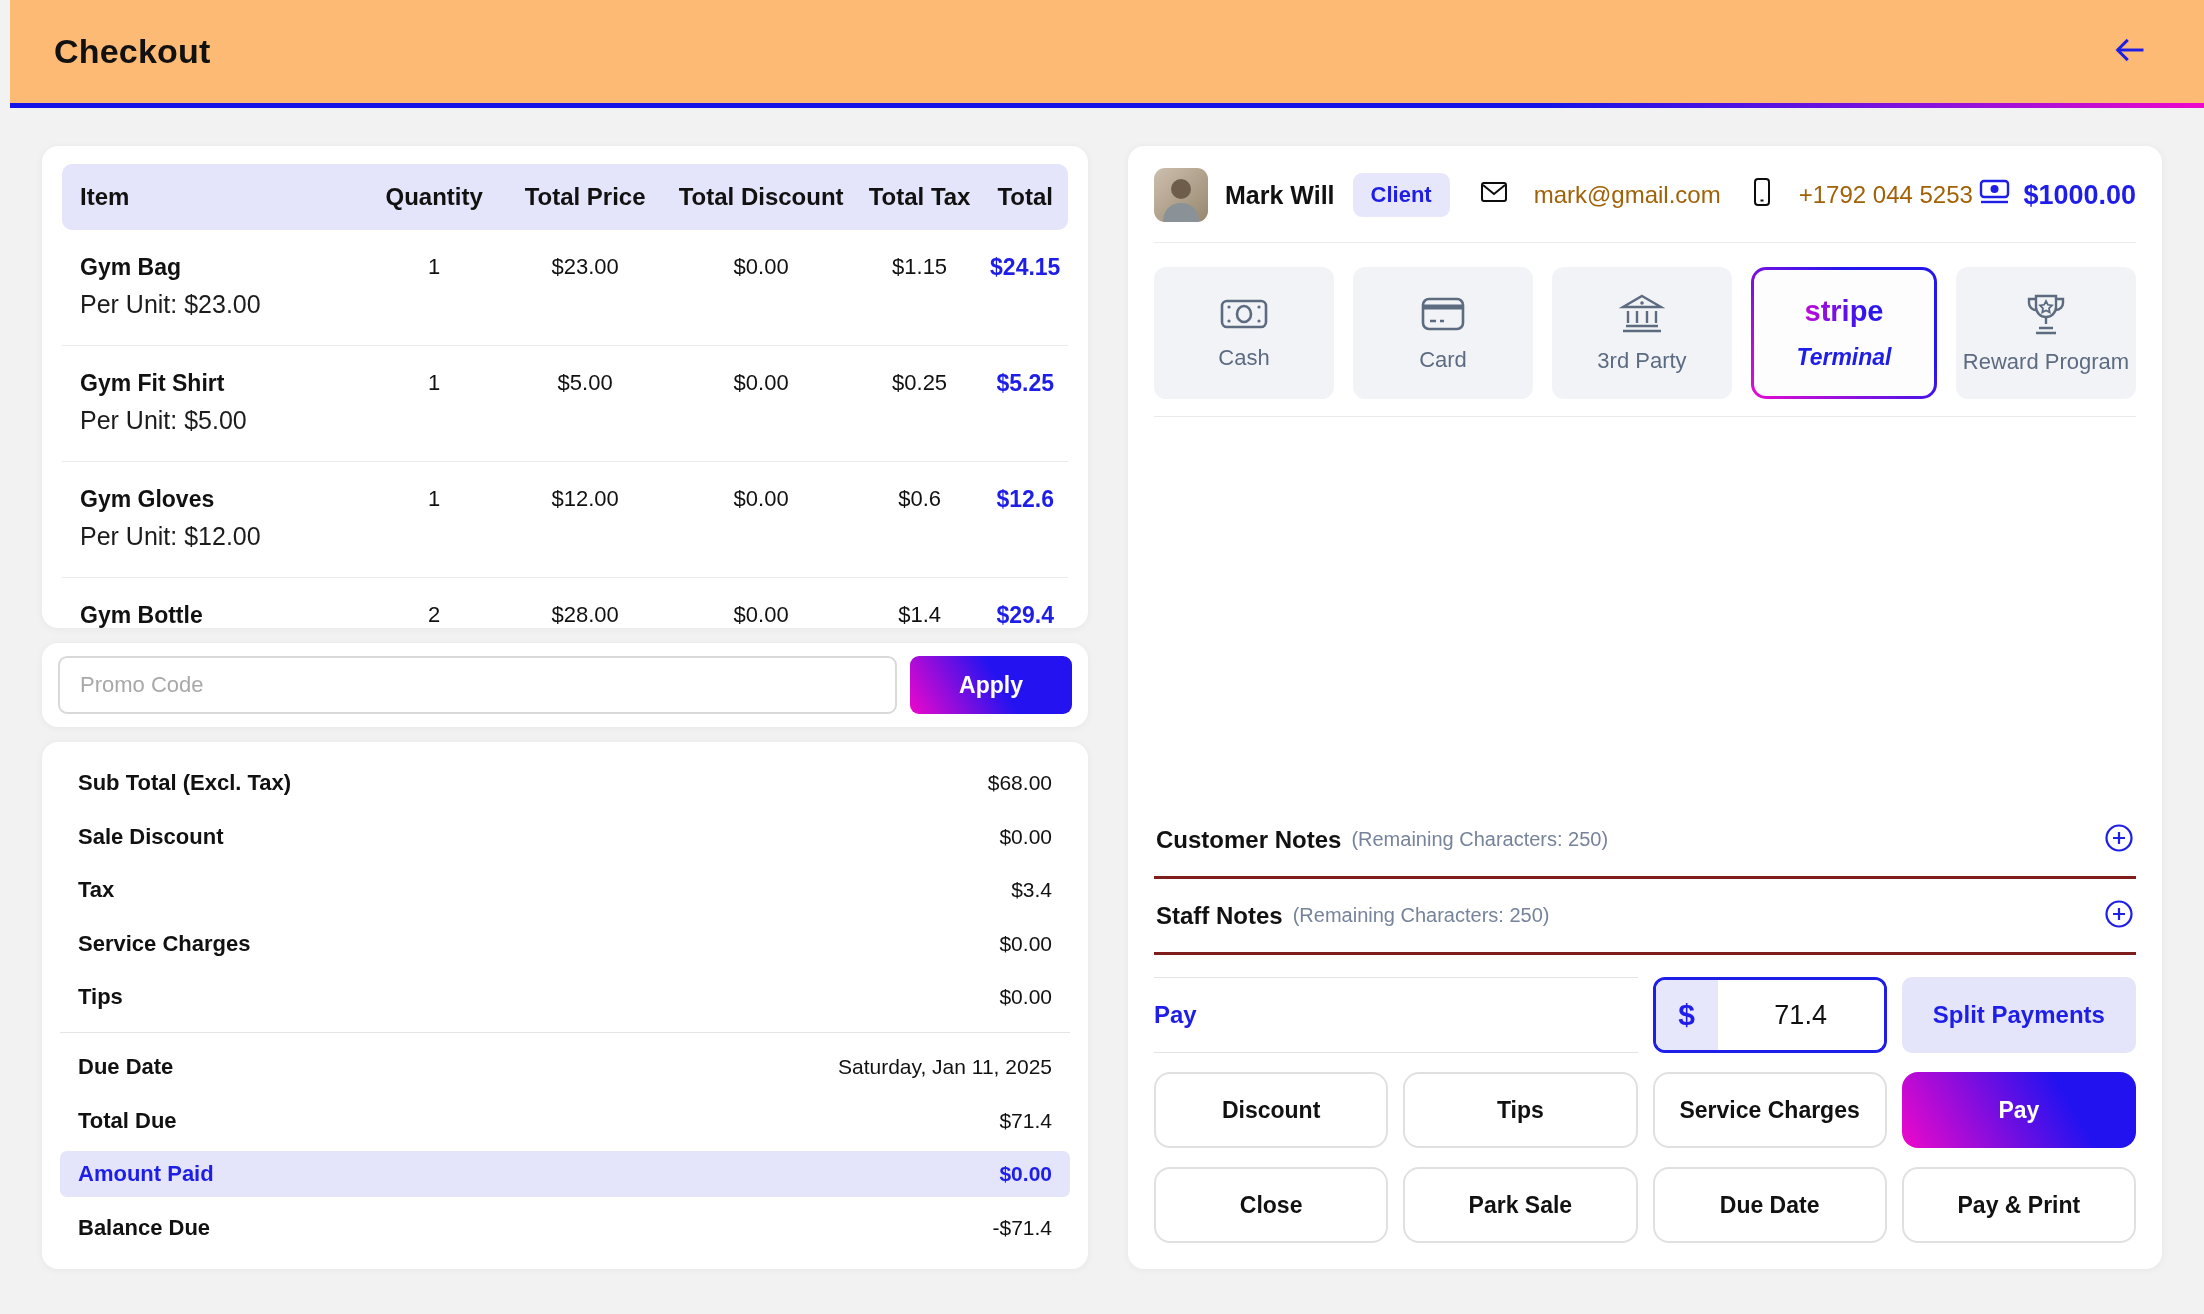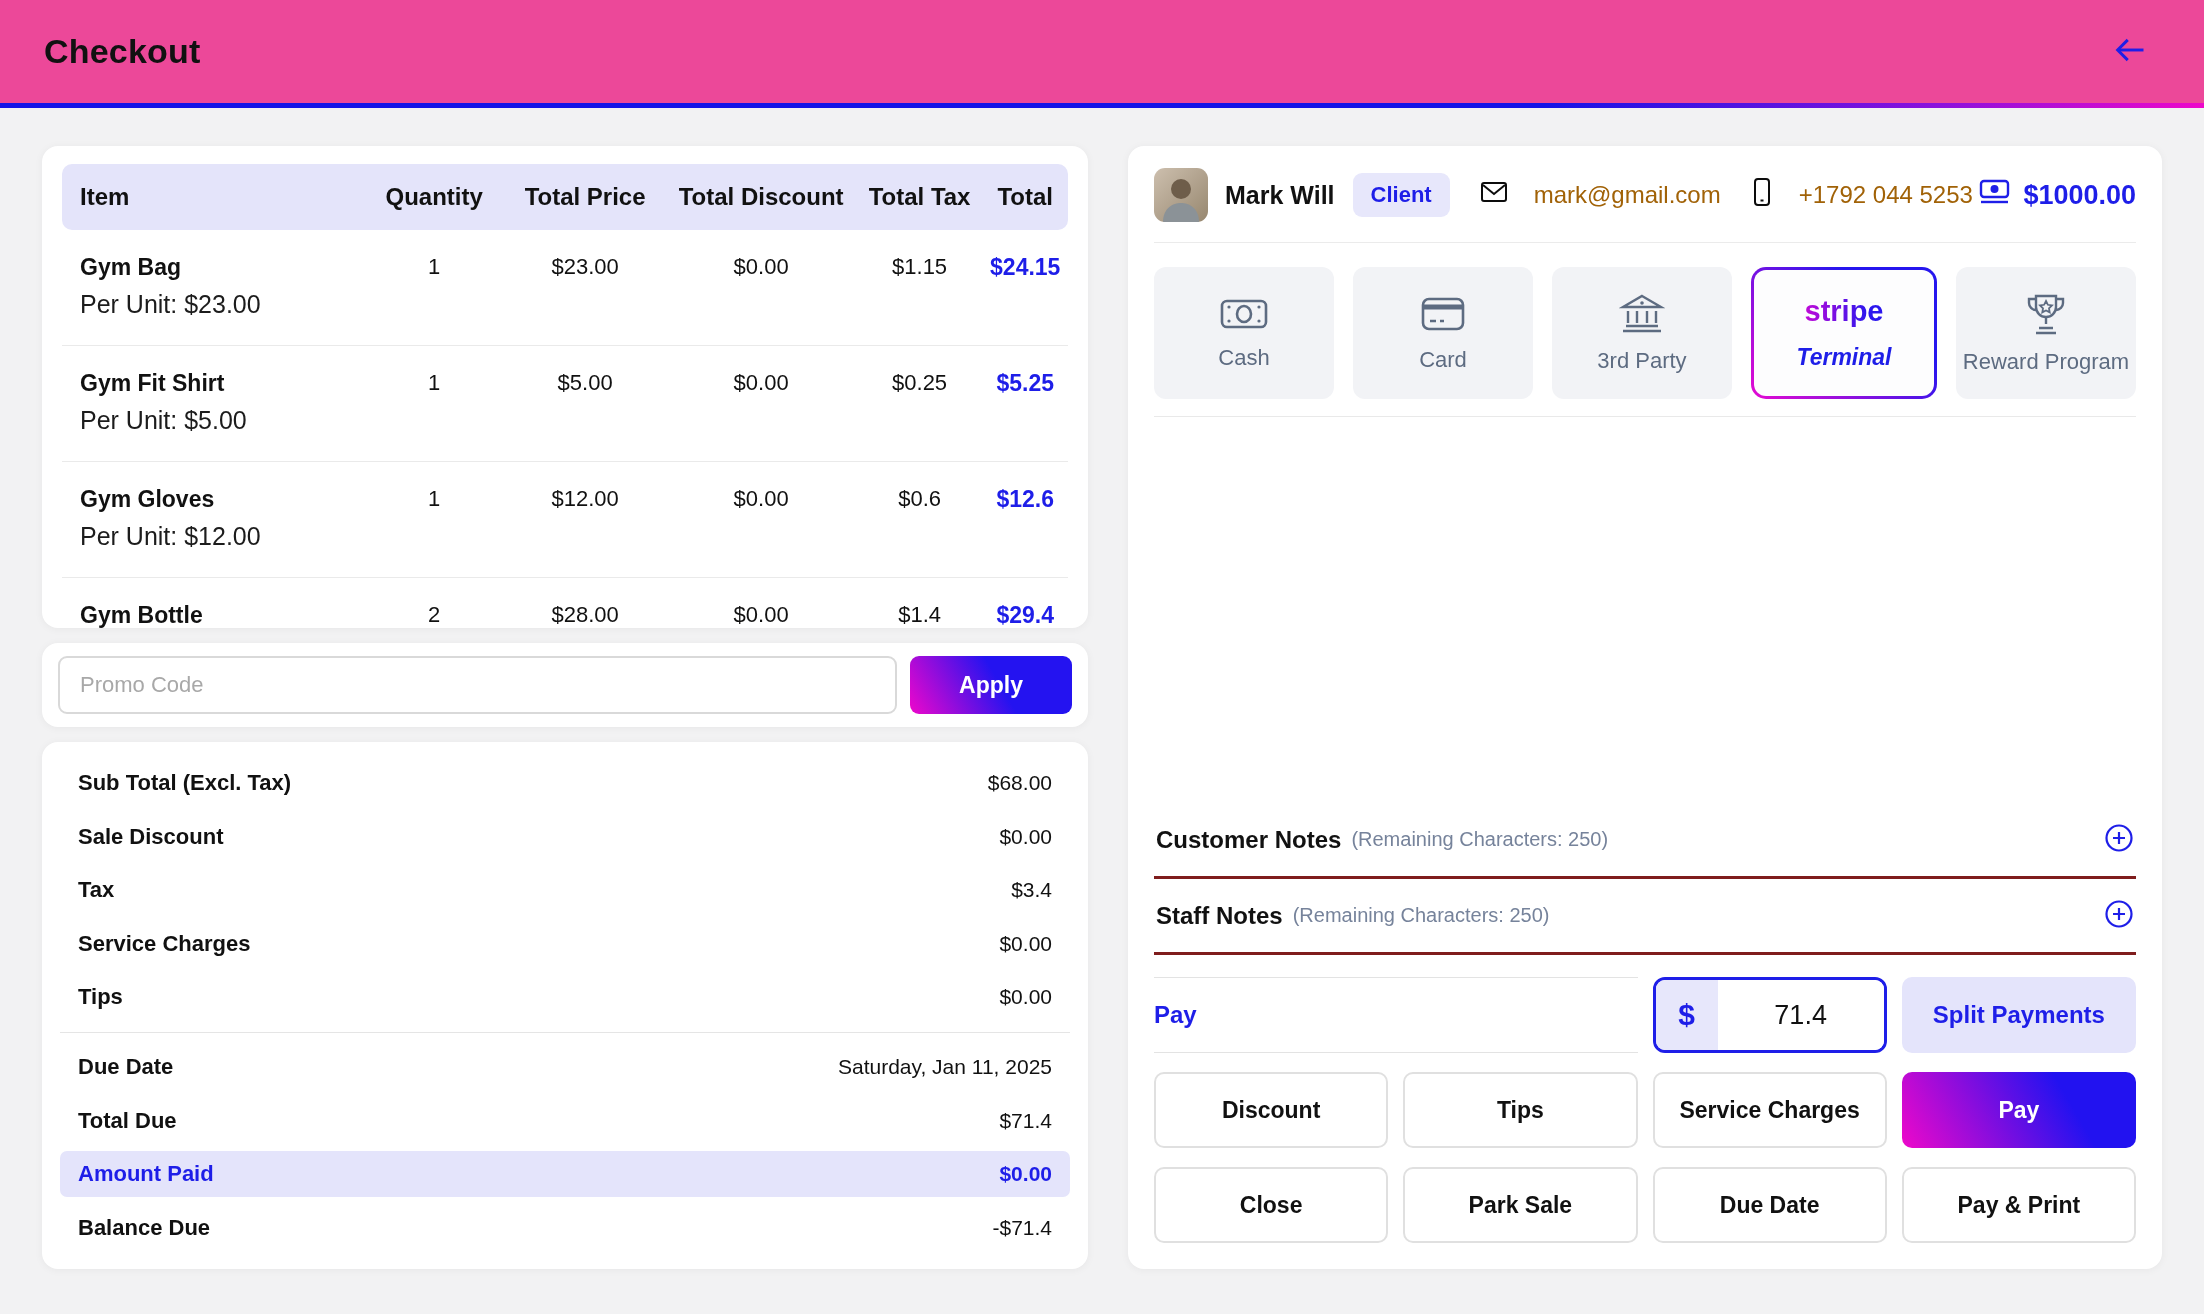--- a/index.html
+++ b/index.html
@@ -6,27 +6,28 @@
   html, body { width: 2204px; height: 1314px; }
   body {
     font-family: "Liberation Sans", sans-serif;
     background: #f2f2f3;
     color: #111;
     overflow: hidden;
   }
   
   .topbar {
     height: 108px;
-    background: #ec4899;
+    background: #fdba74;
     display: flex;
     align-items: center;
     justify-content: space-between;
     padding: 0 56px 0 44px;
     border-bottom: 5px solid transparent;
     border-image: linear-gradient(90deg, #1414e6 0%, #1414e6 70%, #8c12dc 88%, #ee08ca 100%) 1;
+    margin-left: 10px;
   }
   .topbar h1 { font-size: 34px; font-weight: 700; letter-spacing: .2px; }
   .back-btn { background: none; border: none; cursor: pointer; display: flex; }
   
   .main {
     display: flex;
     gap: 40px;
     padding: 38px 42px 40px 42px;
     height: 1201px;
     align-items: stretch;
@@ -146,21 +147,21 @@
   .amount-box input {
     flex: 1; min-width: 0; border: none; outline: none; text-align: center;
     font-size: 27px; font-weight: 500; font-family: "Liberation Sans", sans-serif; color: #111;
   }
   .split-btn {
     height: 76px; border: none; border-radius: 10px; background: #e4e4fb;
     color: #1e1ee8; font-size: 24px; font-weight: 700; cursor: pointer;
     font-family: "Liberation Sans", sans-serif;
   }
   .act-btn {
-    height: 76px; background: #fff; border: 2px solid #e0e0e0; border-radius: 10px;
+    height: 76px; background: #fff; border: 2px solid #e0e0e0; border-radius: 16px;
     font-size: 23px; font-weight: 700; color: #111; cursor: pointer;
     font-family: "Liberation Sans", sans-serif;
   }
   .act-btn.primary {
     background: linear-gradient(60deg, #ee08ca 0%, #2212f0 70%);
     border: none; color: #fff;
   }
 </style>
 </head>
 <body>

